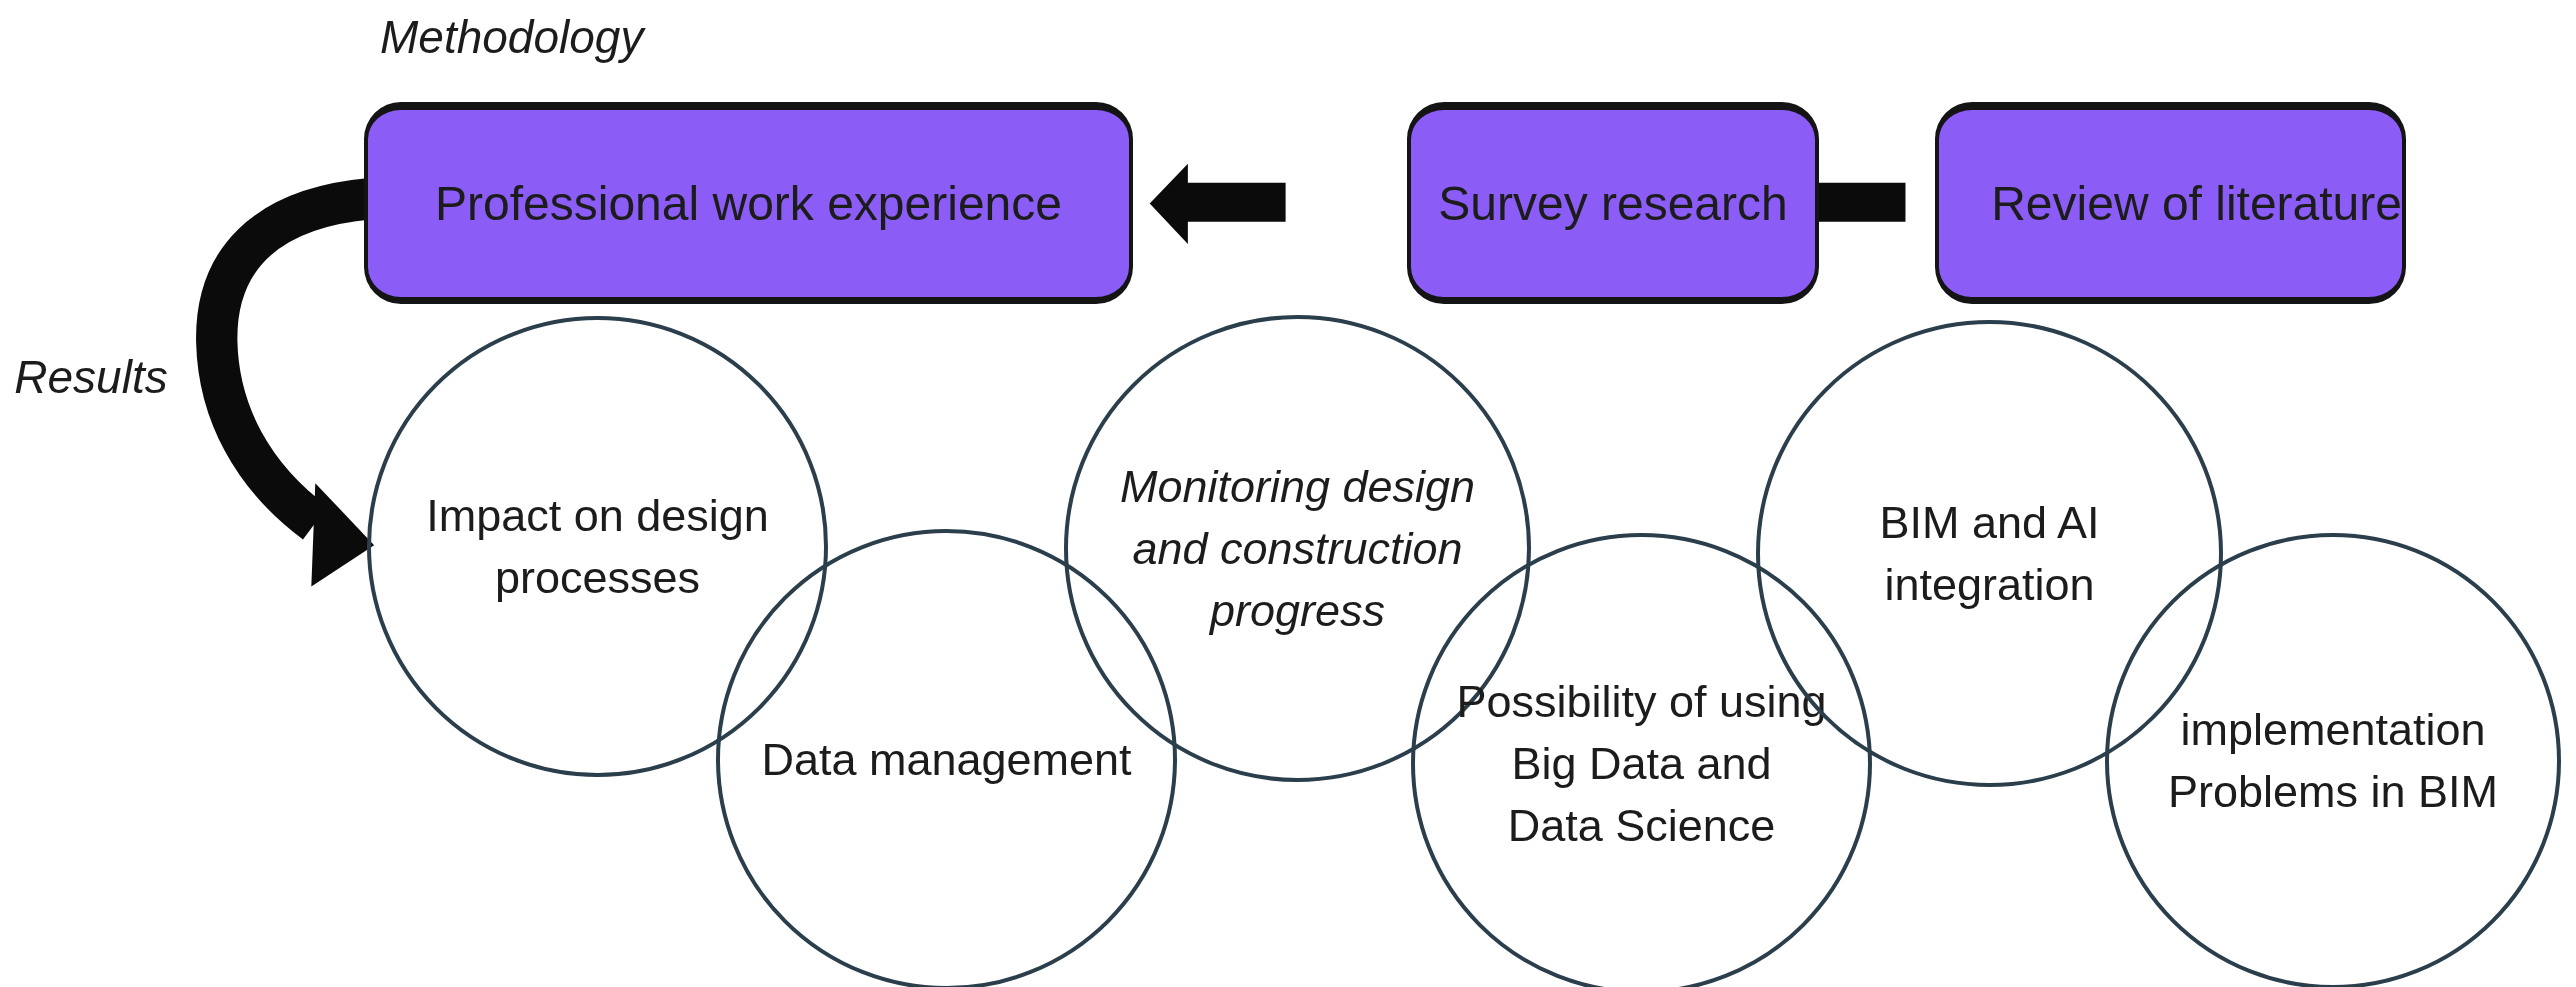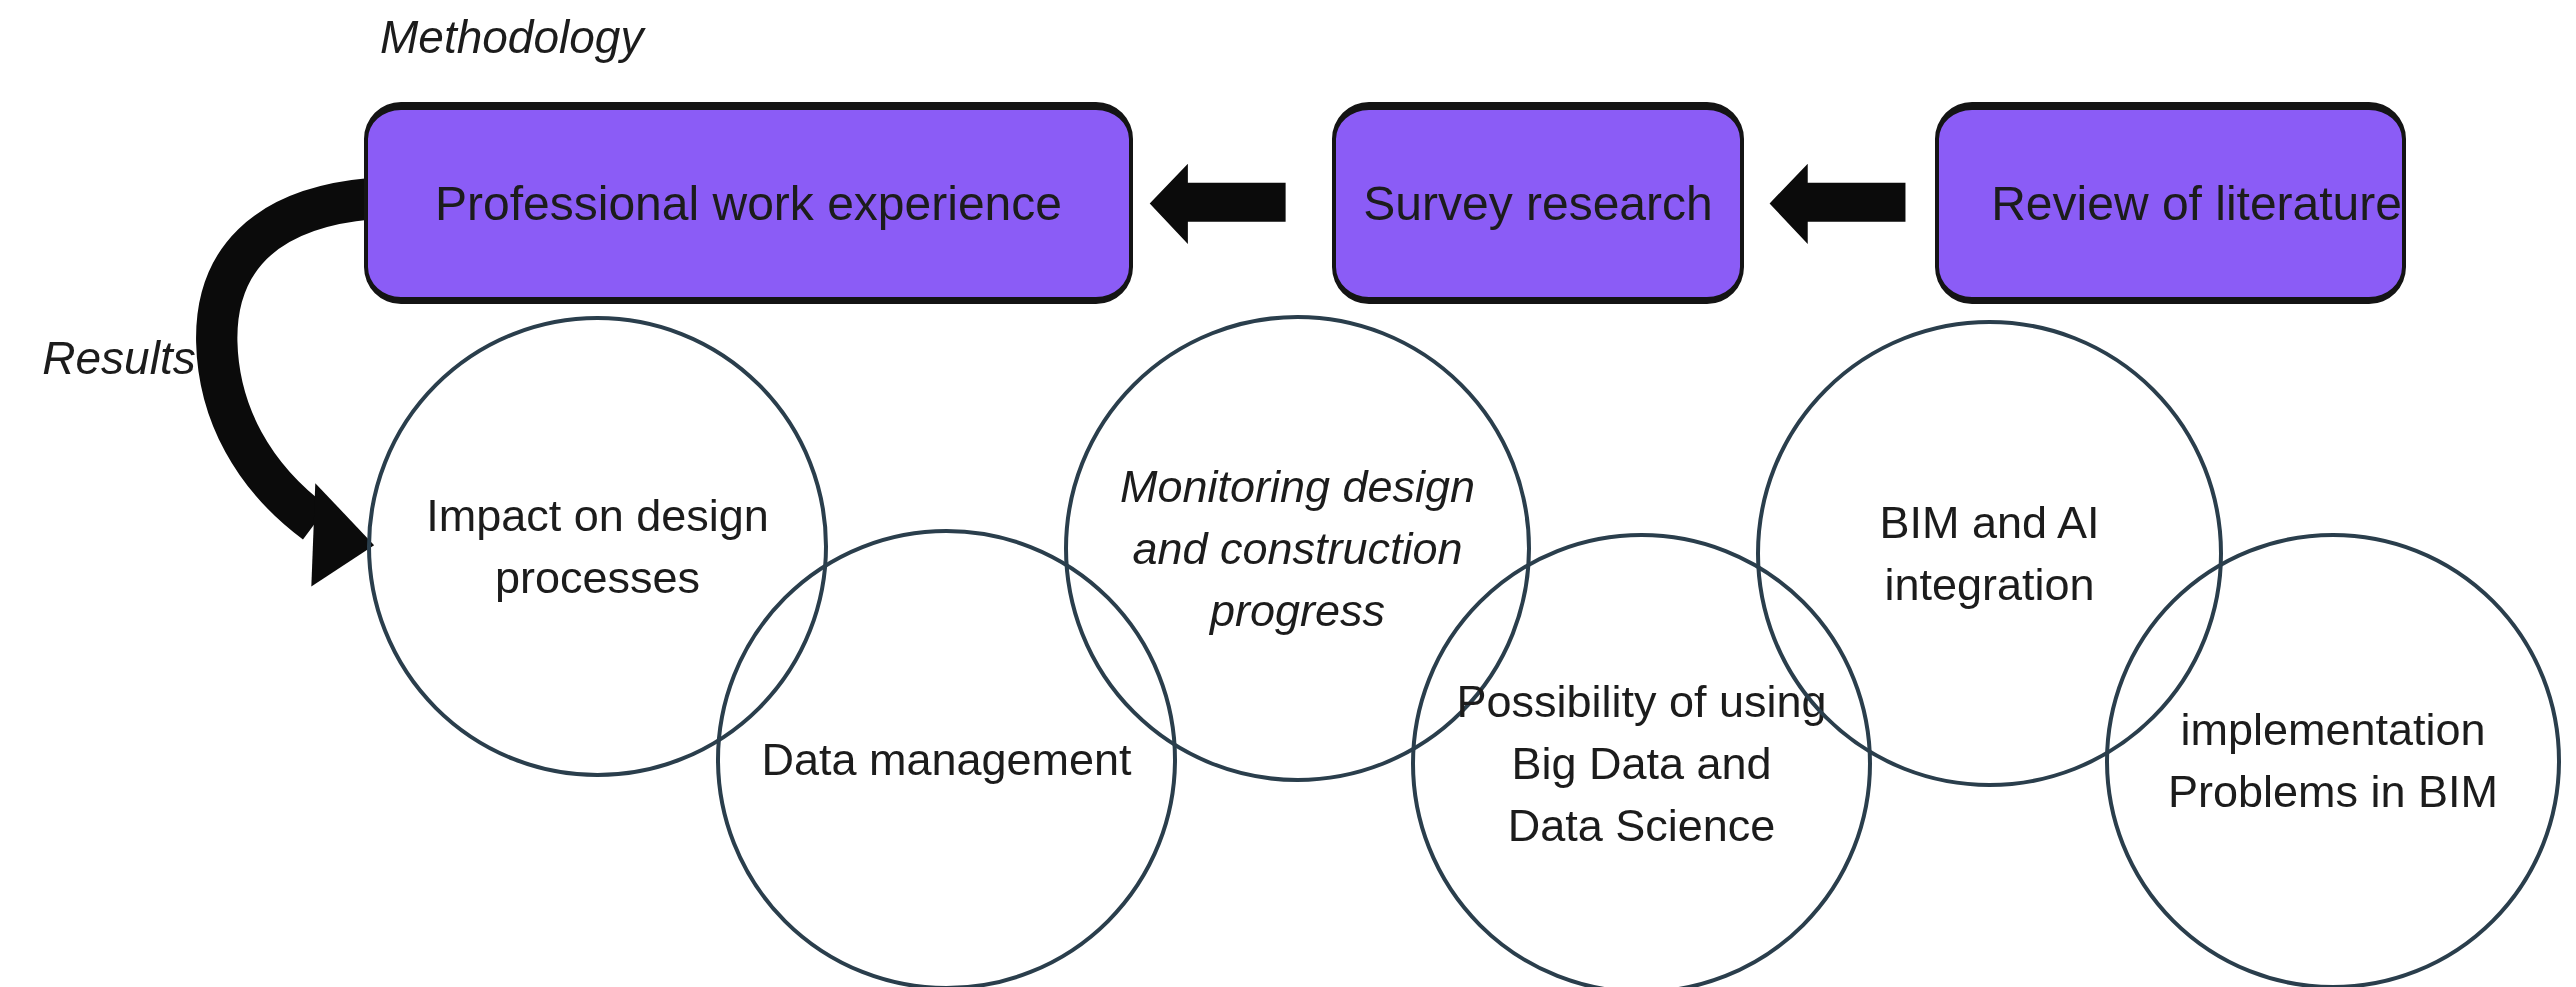--- a/index.html
+++ b/index.html
@@ -76,26 +76,26 @@
       <path class="arrow-stroke" stroke-width="52" d="M 466 250 C 330 262 270 330 272 430 C 274 520 318 600 396 658"></path>
       <polygon class="arrow-fill" points="470,686 396,608 391,738"></polygon>
     </g>
 
     <polygon class="arrow-fill" points="1446,256 1494,206 1494,230 1617,230 1617,279 1494,279 1494,307"></polygon>
 
     <polygon class="arrow-fill" points="2226,256 2274,206 2274,230 2397,230 2397,279 2274,279 2274,307"></polygon>
   </svg>
 
   <div class="stage-label" style="left:380px; top:11px;">Methodology</div>
-  <div class="stage-label" style="left:14.3px; top:332px;margin-left:28px;">Results</div>
+  <div class="stage-label" style="left:14.3px; top:351px;">Results</div>
 
   <div class="flow-box" style="left:364px; top:102px; width:769px; height:202px;">
     <span>Professional work experience</span>
   </div>
-  <div class="flow-box" style="left:1332px; top:102px; width:412px; height:202px;">
+  <div class="flow-box" style="left:1407px; top:102px; width:412px; height:202px;">
     <span>Survey research</span>
   </div>
   <div class="flow-box" style="left:1935px; top:102px; width:471px; height:202px;justify-content:flex-end;">
     <span>Review of literature</span>
   </div>
 
   <div class="venn-circle" style="left:367px; top:316px; width:461px; height:461px;align-items:center;">
     <span>Impact on design</span>
     <span>processes</span>
   </div>

